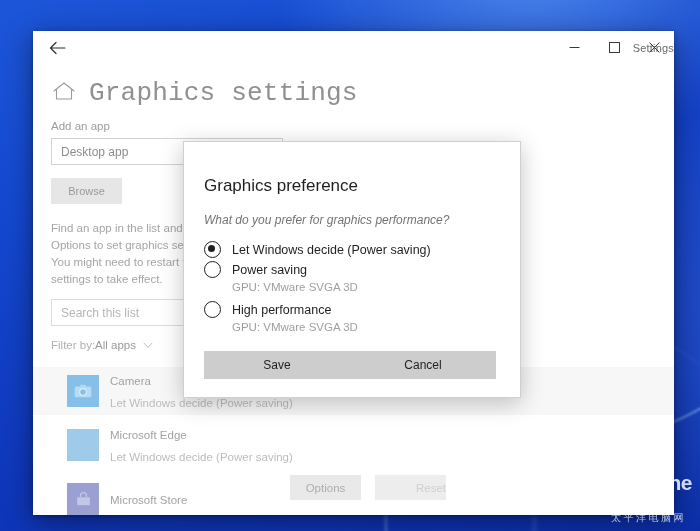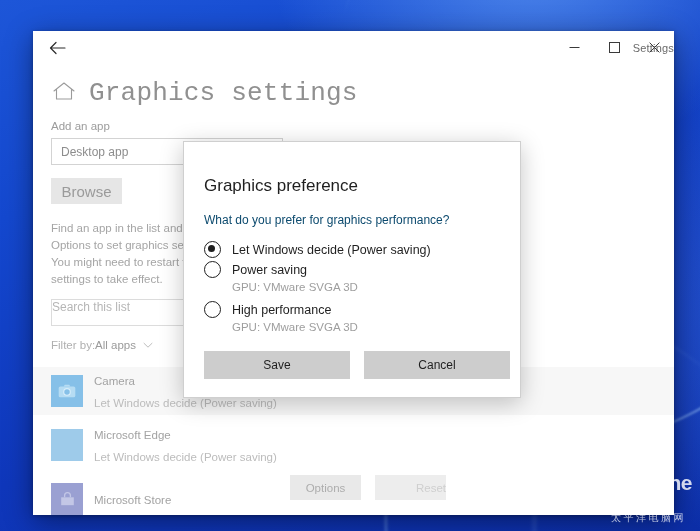--- a/index.html
+++ b/index.html
@@ -129,54 +129,55 @@
     padding-left: 9px;
     font-size: 12px;
     color: #8d8d8d;
     background: #fff;
   }
   .browse-btn {
     margin: 13px 0 0 18px;
     width: 71px; height: 26px;
     background: #e6e6e6;
     display: flex; align-items: center; justify-content: center;
-    font-size: 15px;
+    font-size: 11px;
     color: #9a9a9a;
   }
   .hint {
     margin: 16px 0 0 18px;
     width: 200px;
     font-size: 11.5px;
     line-height: 17px;
     color: #a5a5a5;
   }
   .search-box {
     margin: 11px 0 0 18px;
     width: 232px; height: 27px;
     border: 1px solid #dcdcdc;
-    display: flex; 
+    display: flex; align-items: center;
+    padding-left: 9px;
     font-size: 12px;
     color: #b6b6b6;
   }
   .filter-row {
     margin: 13px 0 0 18px;
     display: flex; align-items: center;
     font-size: 11.5px;
     color: #b0b0b0;
   }
   .filter-row .fv { color: #9a9a9a; }
   .chev { margin-left: 7px; color: #bdbdbd; }
   .chev svg { display:block; }
 
   
   .app-list { margin-top: 16px; }
   .app-row {
     display: flex; align-items: center;
     height: 48px;
-    padding-left: 18px;
+    padding-left: 34px;
     margin-bottom: 6px;
   }
   .app-row.hl { background: #f7f7f7; }
   .app-icon {
     width: 32px; height: 32px;
     margin-right: 11px;
     flex: 0 0 32px;
     display: flex; align-items: center; justify-content: center;
   }
   .ic-camera { background: #86c0e8; }
@@ -212,22 +213,23 @@
     padding: 34px 20px 0 20px;
   }
   .dlg-title {
     font-size: 17px;
     color: #1f1f1f;
     font-weight: 400;
     margin-bottom: 17px;
   }
   .dlg-q {
     font-size: 12px;
-    color: #0c4a6e;
+    color: #737373;
     margin-bottom: 14px;
+    font-style: italic;
   }
   .radio-item {
     display: flex; align-items: center;
     margin-bottom: 3px;
   }
   .radio {
     width: 17px; height: 17px;
     border: 1.6px solid #1f1f1f;
     border-radius: 50%;
     margin-right: 11px;
@@ -248,21 +250,21 @@
     color: #1f1f1f;
   }
   .gpu-line {
     font-size: 11.5px;
     color: #9e9e9e;
     margin: 2px 0 8px 28px;
   }
   .dlg-buttons {
     position: absolute;
     left: 20px; bottom: 18px;
-    display: flex; gap: 14px;
+    display: flex; gap: 0;
   }
   .dlg-btn {
     width: 146px; height: 28px;
     background: #cdcdcd;
     display: flex; align-items: center; justify-content: center;
     font-size: 12px;
     color: #1f1f1f;
   }
 
   

